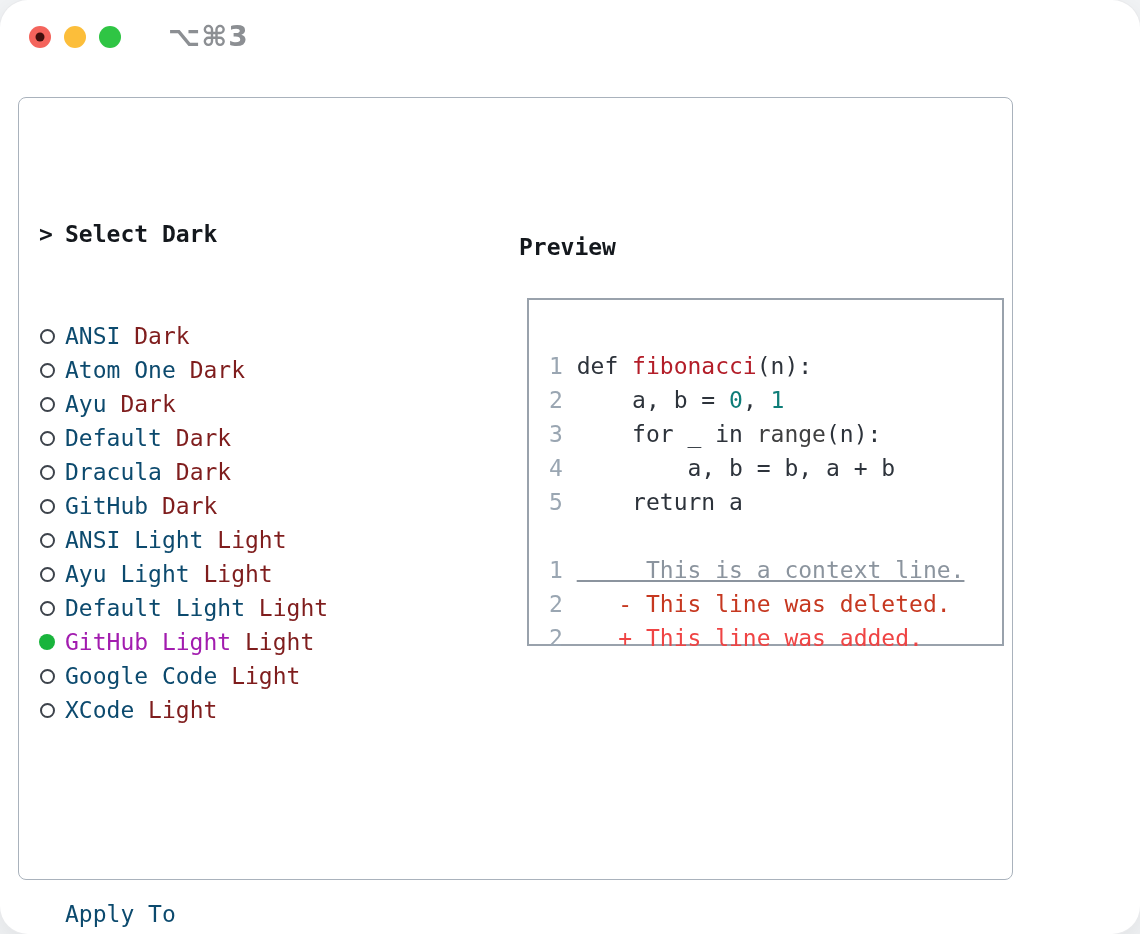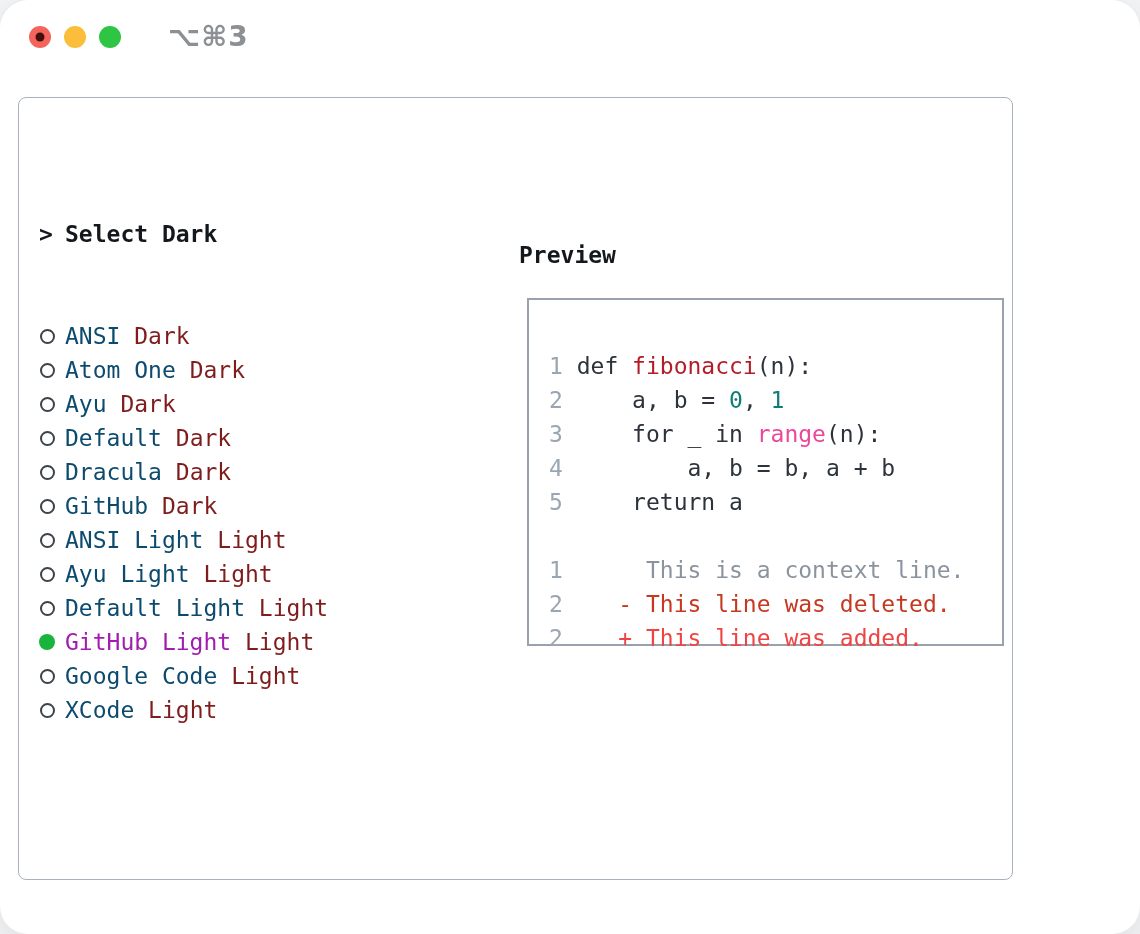--- a/index.html
+++ b/index.html
@@ -50,38 +50,38 @@
   }
   .circle.sel{width:16px;height:16px;border:none;background:#19b43c;margin-left:0;}
   .prompt-char{font-weight:bold;color:#14181d;}
   .hdr{font-weight:bold;color:#14181d;}
   .name{color:#0c4a6e;}
   .name.sel{color:#a21caf;}
   .variant{color:#7f1d1d;}
   .spacer{height:34px;}
   
   .preview-title{
-    position:absolute;left:500px;top:140px;
+    position:absolute;left:500px;top:132px;
     font-size:23px;line-height:34px;font-weight:bold;color:#14181d;
   }
   .preview-box{
     position:absolute;left:508px;top:200px;width:477px;height:348px;
     border:2px solid #99a2ac;box-sizing:border-box;background:#ffffff;
   }
   .code{
     position:absolute;left:20px;top:49px;
     font-size:23px;line-height:34px;white-space:pre;
   }
   .pline{height:34px;}
   .lnum{color:#9aa6b2;}
   .c-fg{color:#2d333b;}
   .c-func{color:#b31d28;}
   .c-num{color:#0e7d78;}
-  .c-builtin{color:#ec4899;}
-  .c-context{color:#8b949e;}
+  .c-builtin{color:#404040;}
+  .c-context{color:#8b949e;text-decoration:underline;}
   .c-deleted{color:#c63820;margin-top:9px;}
   .c-added{color:#ef4444;}
 </style>
 </head>
 <body>
 
 <div class="window">
 
   <div class="titlebar">
     <div class="lights">
@@ -96,20 +96,24 @@
 
   <div class="main-panel">
 
     <div class="left-col">
       <div class="row">
         <span class="marker"><span class="prompt-char">&gt;</span></span>
         <span class="hdr">Select Dark</span>
       </div>
       <div id="theme-items"><div class="row"><span class="marker"><span class="circle"></span></span><span class="name">ANSI</span><span class="variant"> Dark</span></div><div class="row"><span class="marker"><span class="circle"></span></span><span class="name">Atom One</span><span class="variant"> Dark</span></div><div class="row"><span class="marker"><span class="circle"></span></span><span class="name">Ayu</span><span class="variant"> Dark</span></div><div class="row"><span class="marker"><span class="circle"></span></span><span class="name">Default</span><span class="variant"> Dark</span></div><div class="row"><span class="marker"><span class="circle"></span></span><span class="name">Dracula</span><span class="variant"> Dark</span></div><div class="row"><span class="marker"><span class="circle"></span></span><span class="name">GitHub</span><span class="variant"> Dark</span></div><div class="row"><span class="marker"><span class="circle"></span></span><span class="name">ANSI Light</span><span class="variant"> Light</span></div><div class="row"><span class="marker"><span class="circle"></span></span><span class="name">Ayu Light</span><span class="variant"> Light</span></div><div class="row"><span class="marker"><span class="circle"></span></span><span class="name">Default Light</span><span class="variant"> Light</span></div><div class="row"><span class="marker"><span class="circle sel"></span></span><span class="name sel">GitHub Light</span><span class="variant"> Light</span></div><div class="row"><span class="marker"><span class="circle"></span></span><span class="name">Google Code</span><span class="variant"> Light</span></div><div class="row"><span class="marker"><span class="circle"></span></span><span class="name">XCode</span><span class="variant"> Light</span></div></div>
       <div class="spacer"></div>
+      <div class="row">
+        <span class="marker"></span>
+        <span class="name">Apply To</span>
+      </div>
       
       
       
       
     </div>
 
     <div class="preview-title">Preview</div>
 
     <div class="preview-box">
       <div class="code" id="preview-code"><div class="pline"><span class="lnum">1 </span><span class="c-fg">def </span><span class="c-func">fibonacci</span><span class="c-fg">(n):</span></div><div class="pline"><span class="lnum">2 </span><span class="c-fg">    a, b = </span><span class="c-num">0</span><span class="c-fg">, </span><span class="c-num">1</span></div><div class="pline"><span class="lnum">3 </span><span class="c-fg">    for _ in </span><span class="c-builtin">range</span><span class="c-fg">(n):</span></div><div class="pline"><span class="lnum">4 </span><span class="c-fg">        a, b = b, a + b</span></div><div class="pline"><span class="lnum">5 </span><span class="c-fg">    return a</span></div><div class="pline"><span class="lnum"></span></div><div class="pline"><span class="lnum">1 </span><span class="c-context">     This is a context line.</span></div><div class="pline"><span class="lnum">2 </span><span class="c-deleted">   - This line was deleted.</span></div><div class="pline"><span class="lnum">2 </span><span class="c-added">   + This line was added.</span></div></div>

